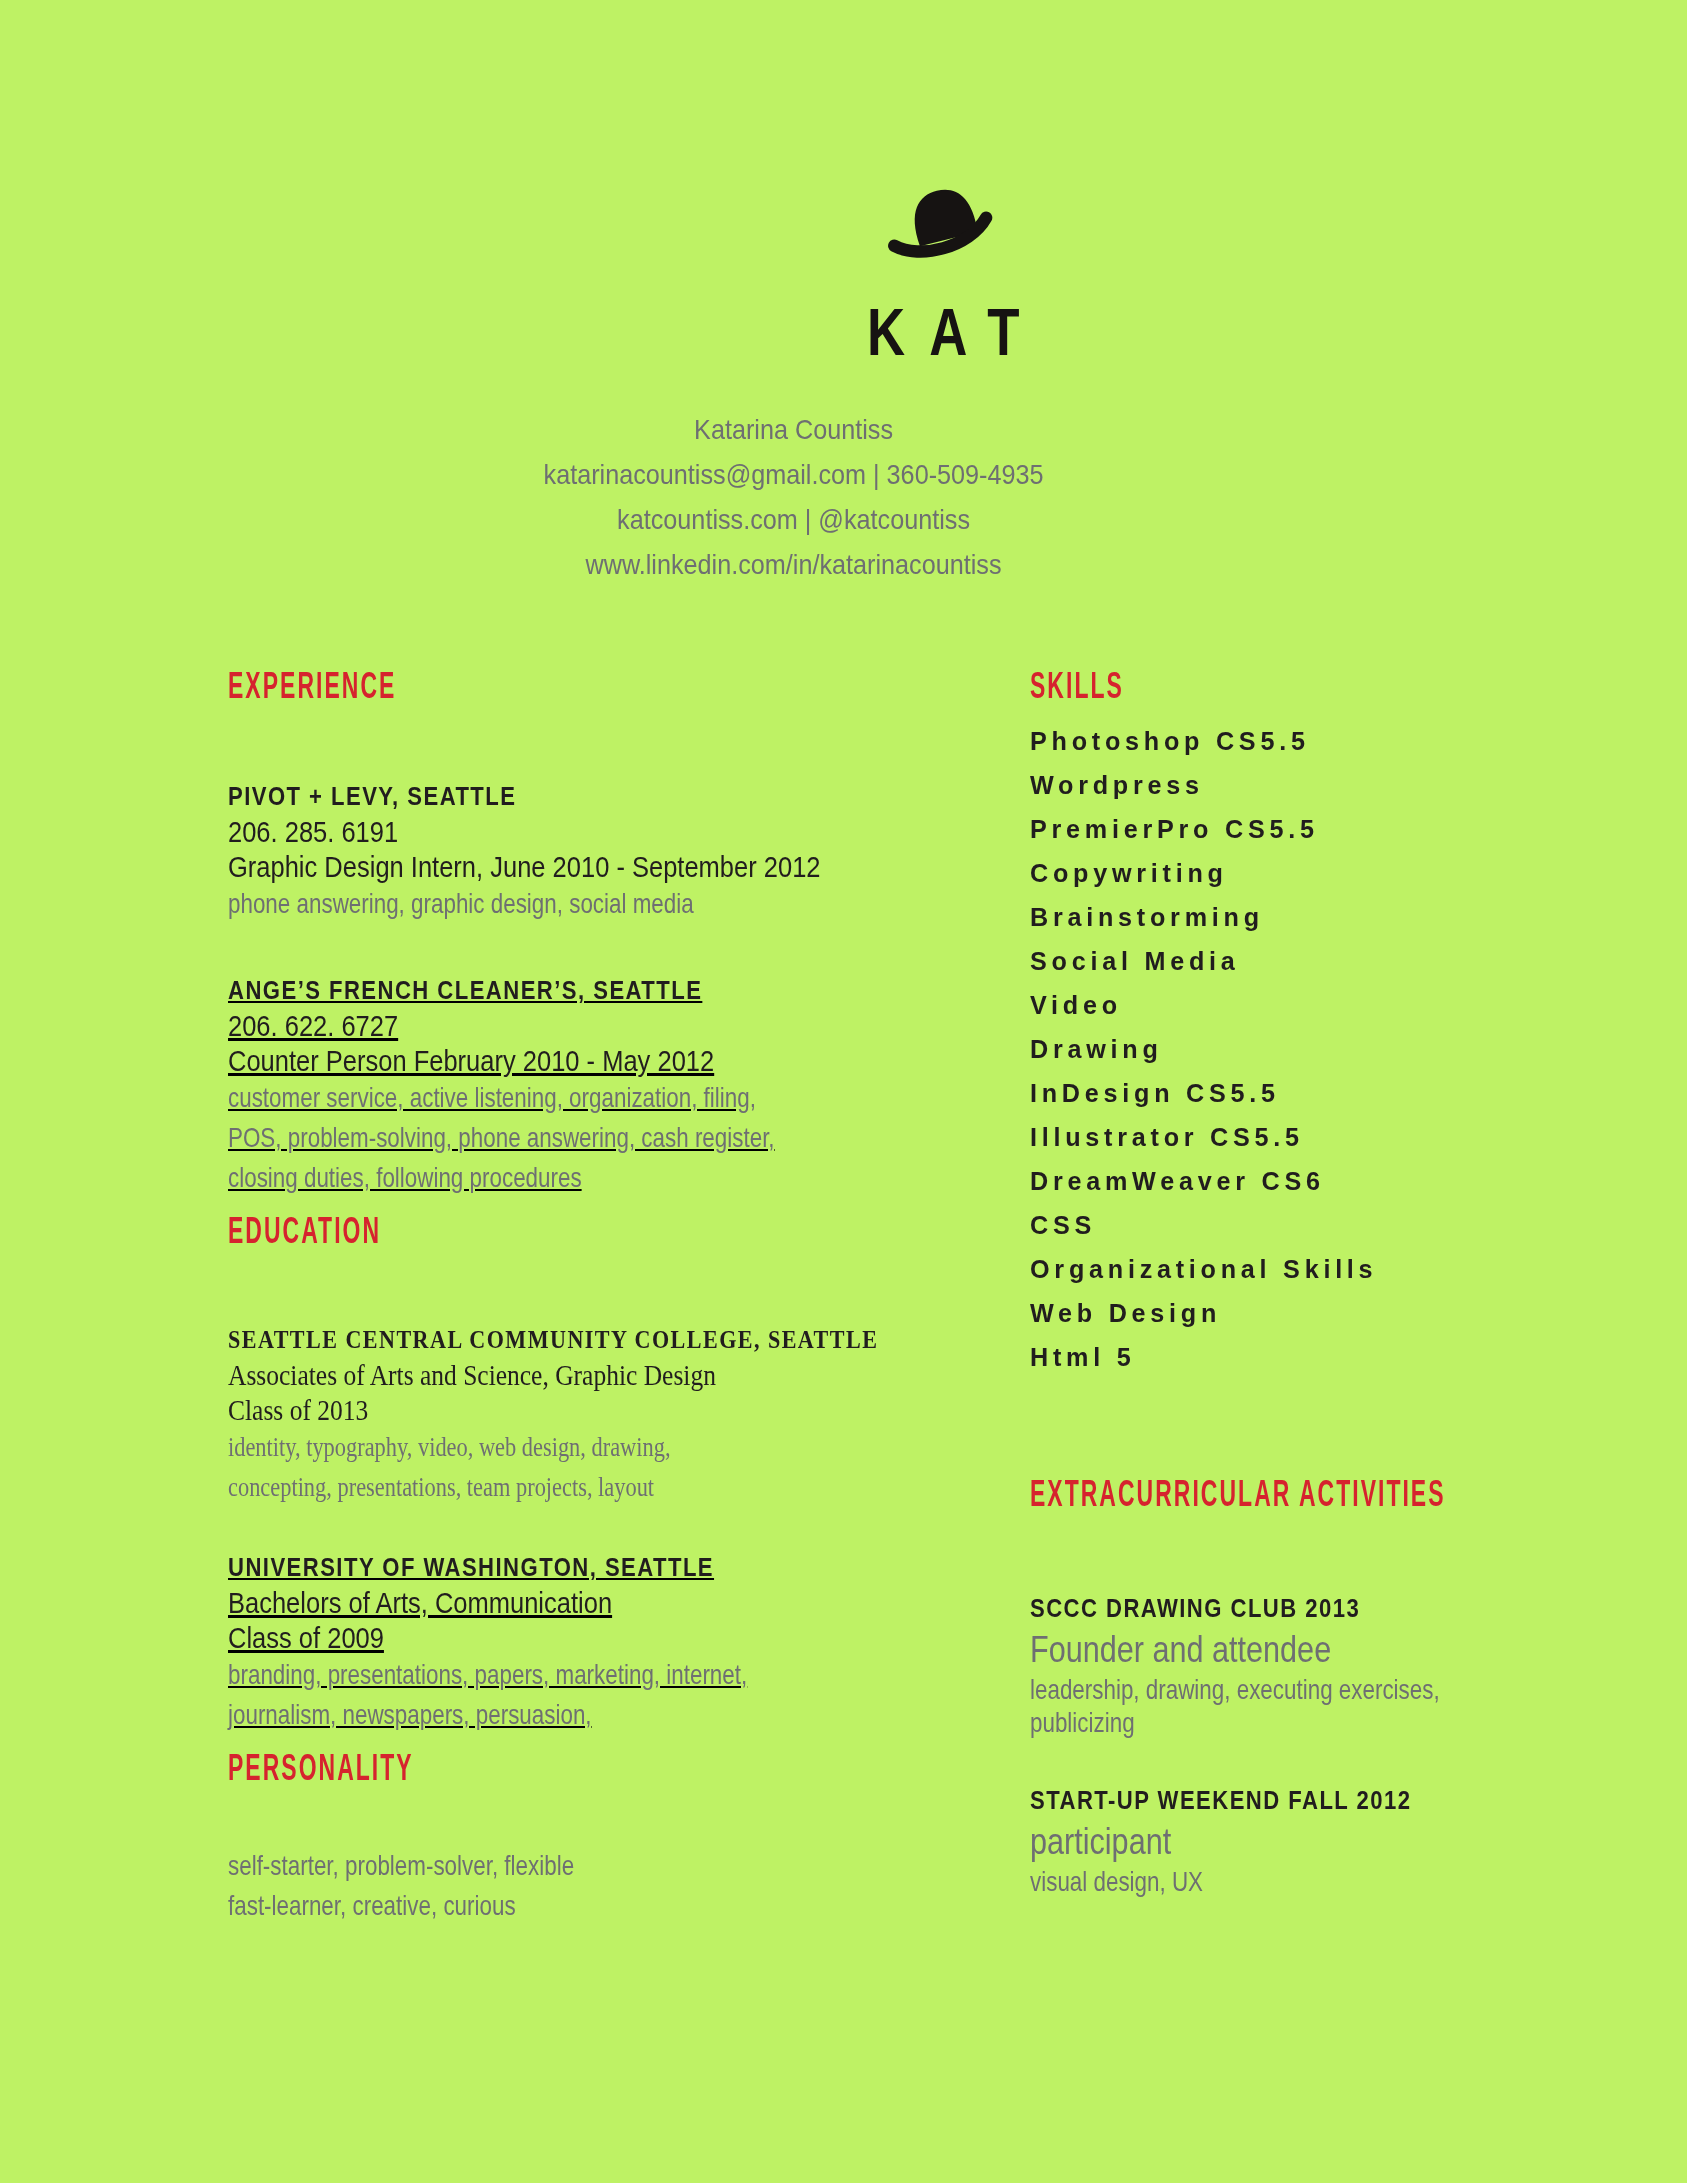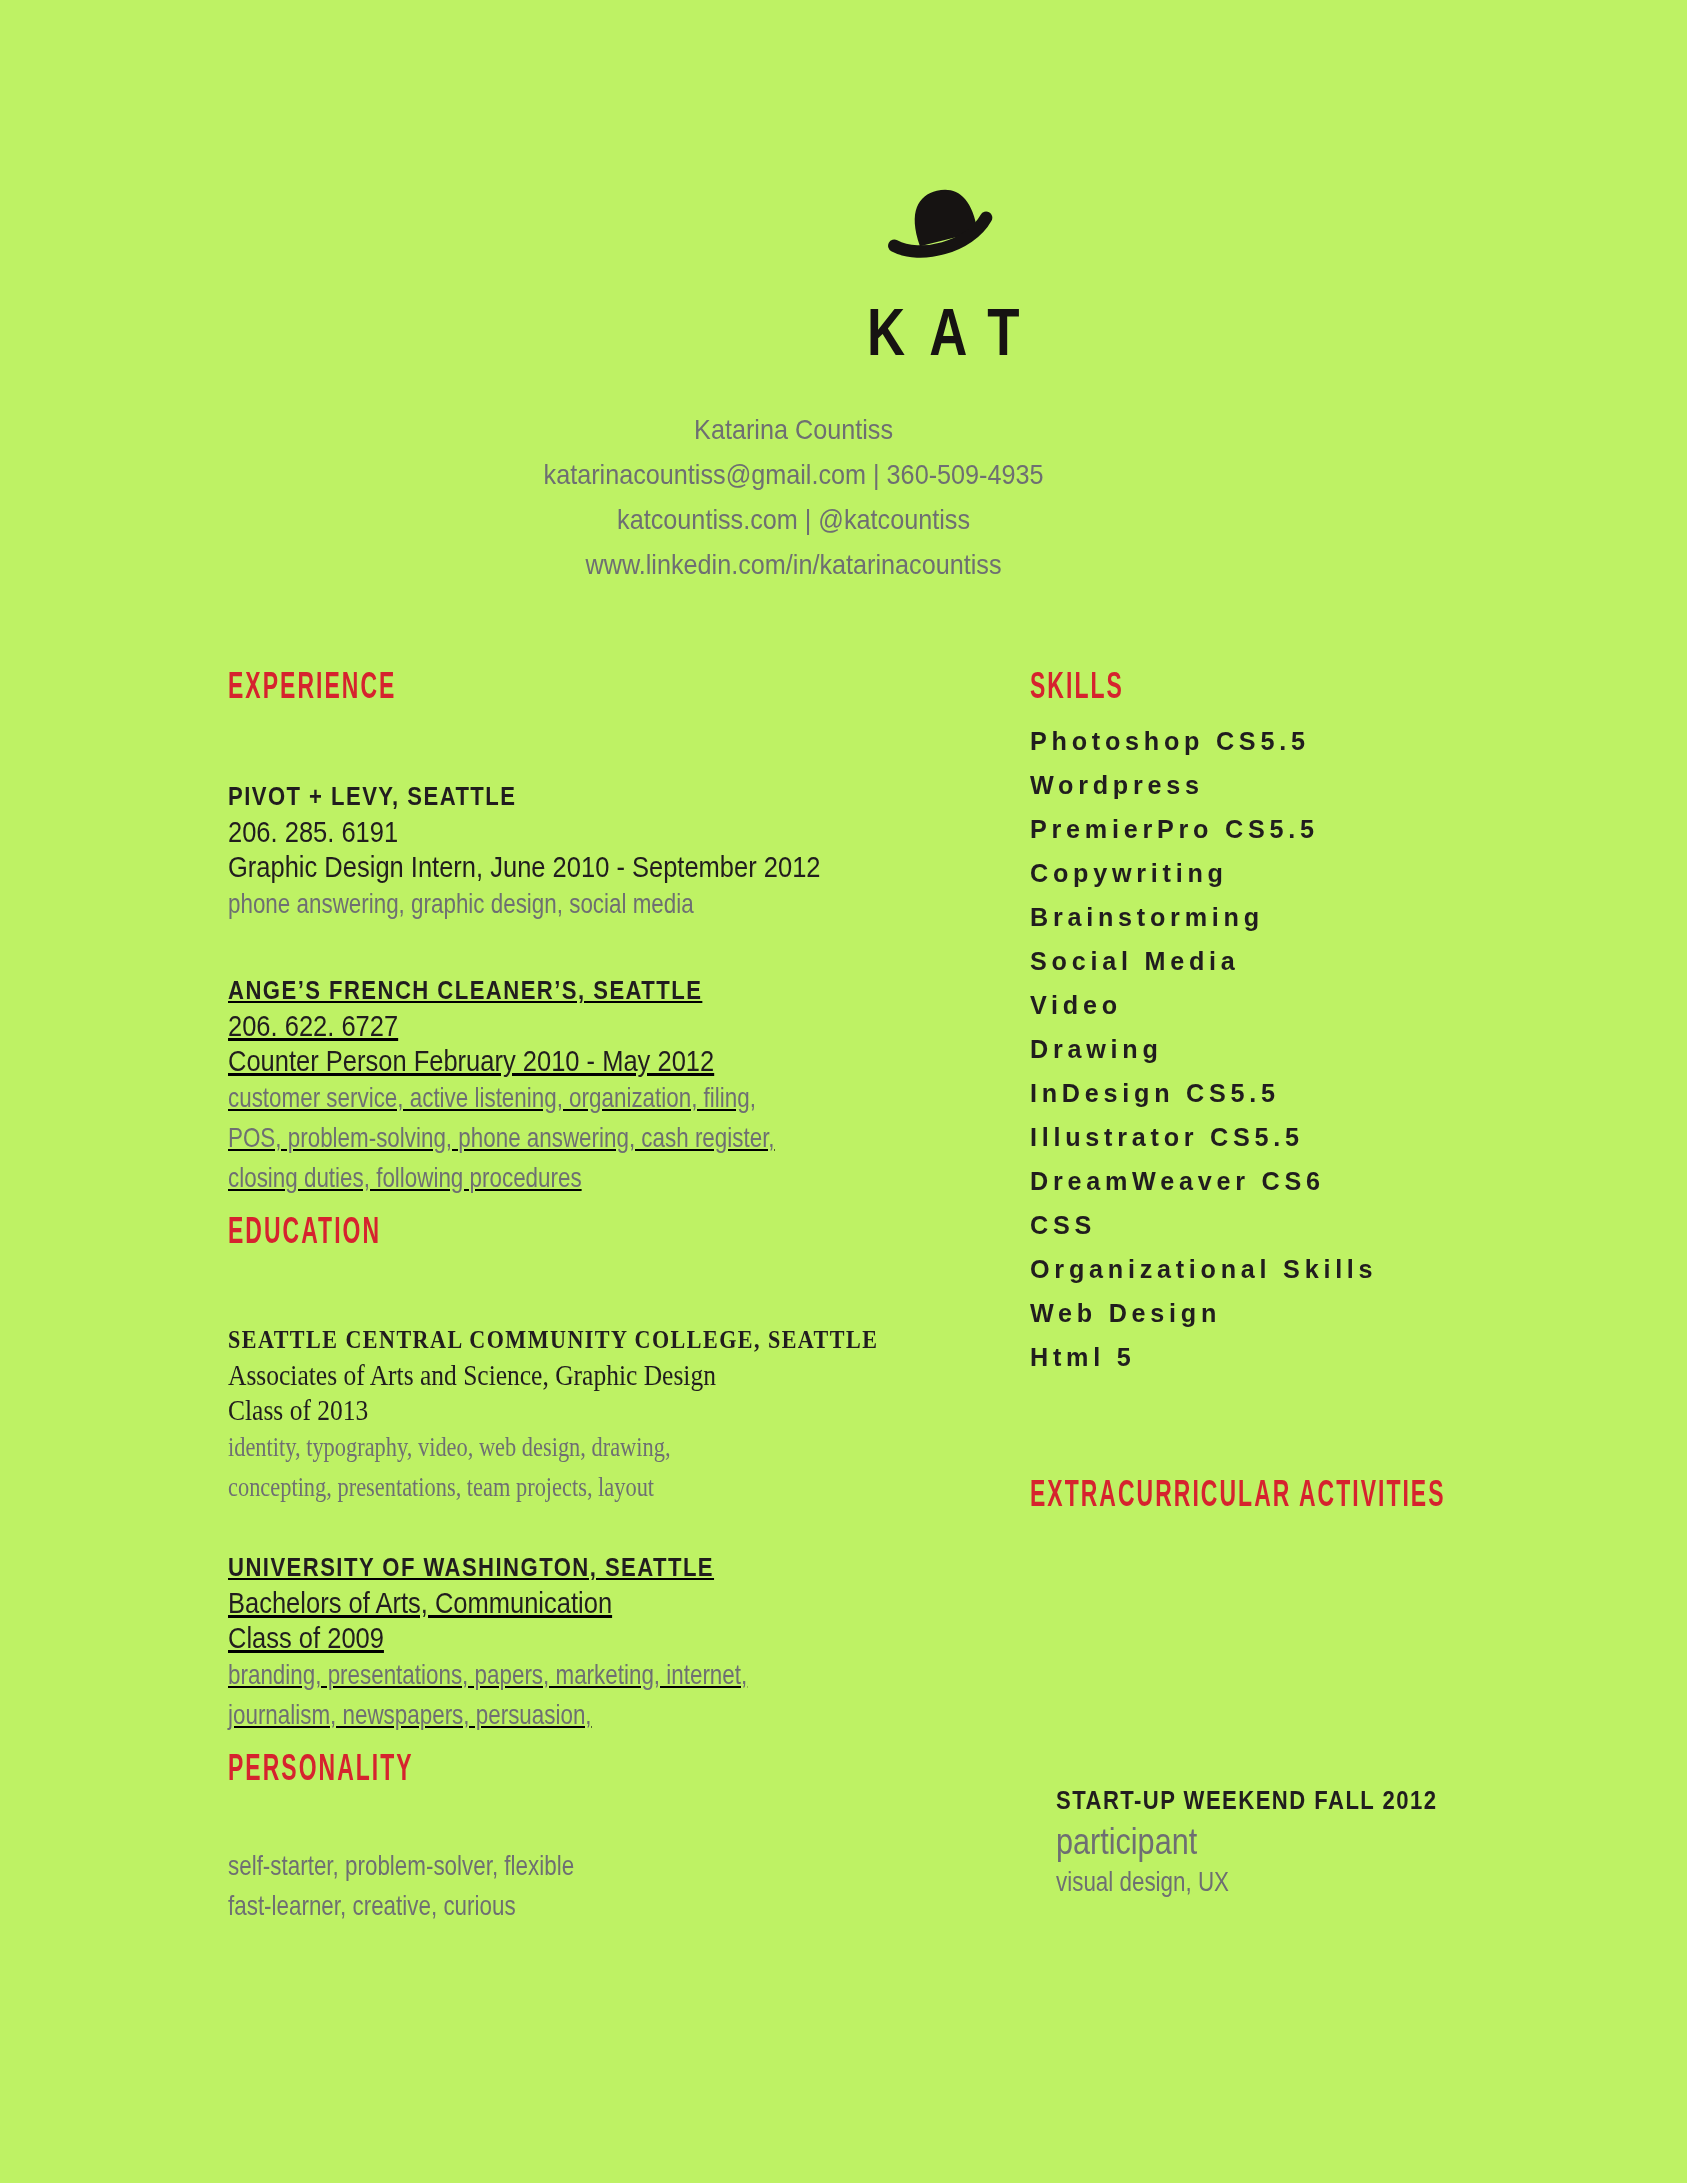--- a/index.html
+++ b/index.html
@@ -118,21 +118,27 @@
     <div class="skill-item">Illustrator CS5.5</div>
     <div class="skill-item">DreamWeaver CS6</div>
     <div class="skill-item">CSS</div>
     <div class="skill-item">Organizational Skills</div>
     <div class="skill-item">Web Design</div>
     <div class="skill-item">Html 5</div>
   </div>
 
   <div class="h-red" style="left:1030px;top:1475px;">EXTRACURRICULAR ACTIVITIES</div>
 
+  <div class="entry" style="left:1030px;top:1543px;">
+    <div class="org">SCCC DRAWING CLUB 2013</div>
+    <div class="role-big">Founder and attendee</div>
+    <div class="gline-tight">leadership, drawing, executing exercises,</div>
+    <div class="gline-tight">publicizing</div>
+  </div>
 
-  <div class="entry" style="left:1056px;top:1735px;">
+  <div class="entry" style="left:1030px;top:1735px;">
     <div class="org">START-UP WEEKEND FALL 2012</div>
     <div class="role-big">participant</div>
     <div class="gline-tight">visual design, UX</div>
   </div>
 
 </div>
 
 
 </body></html>

